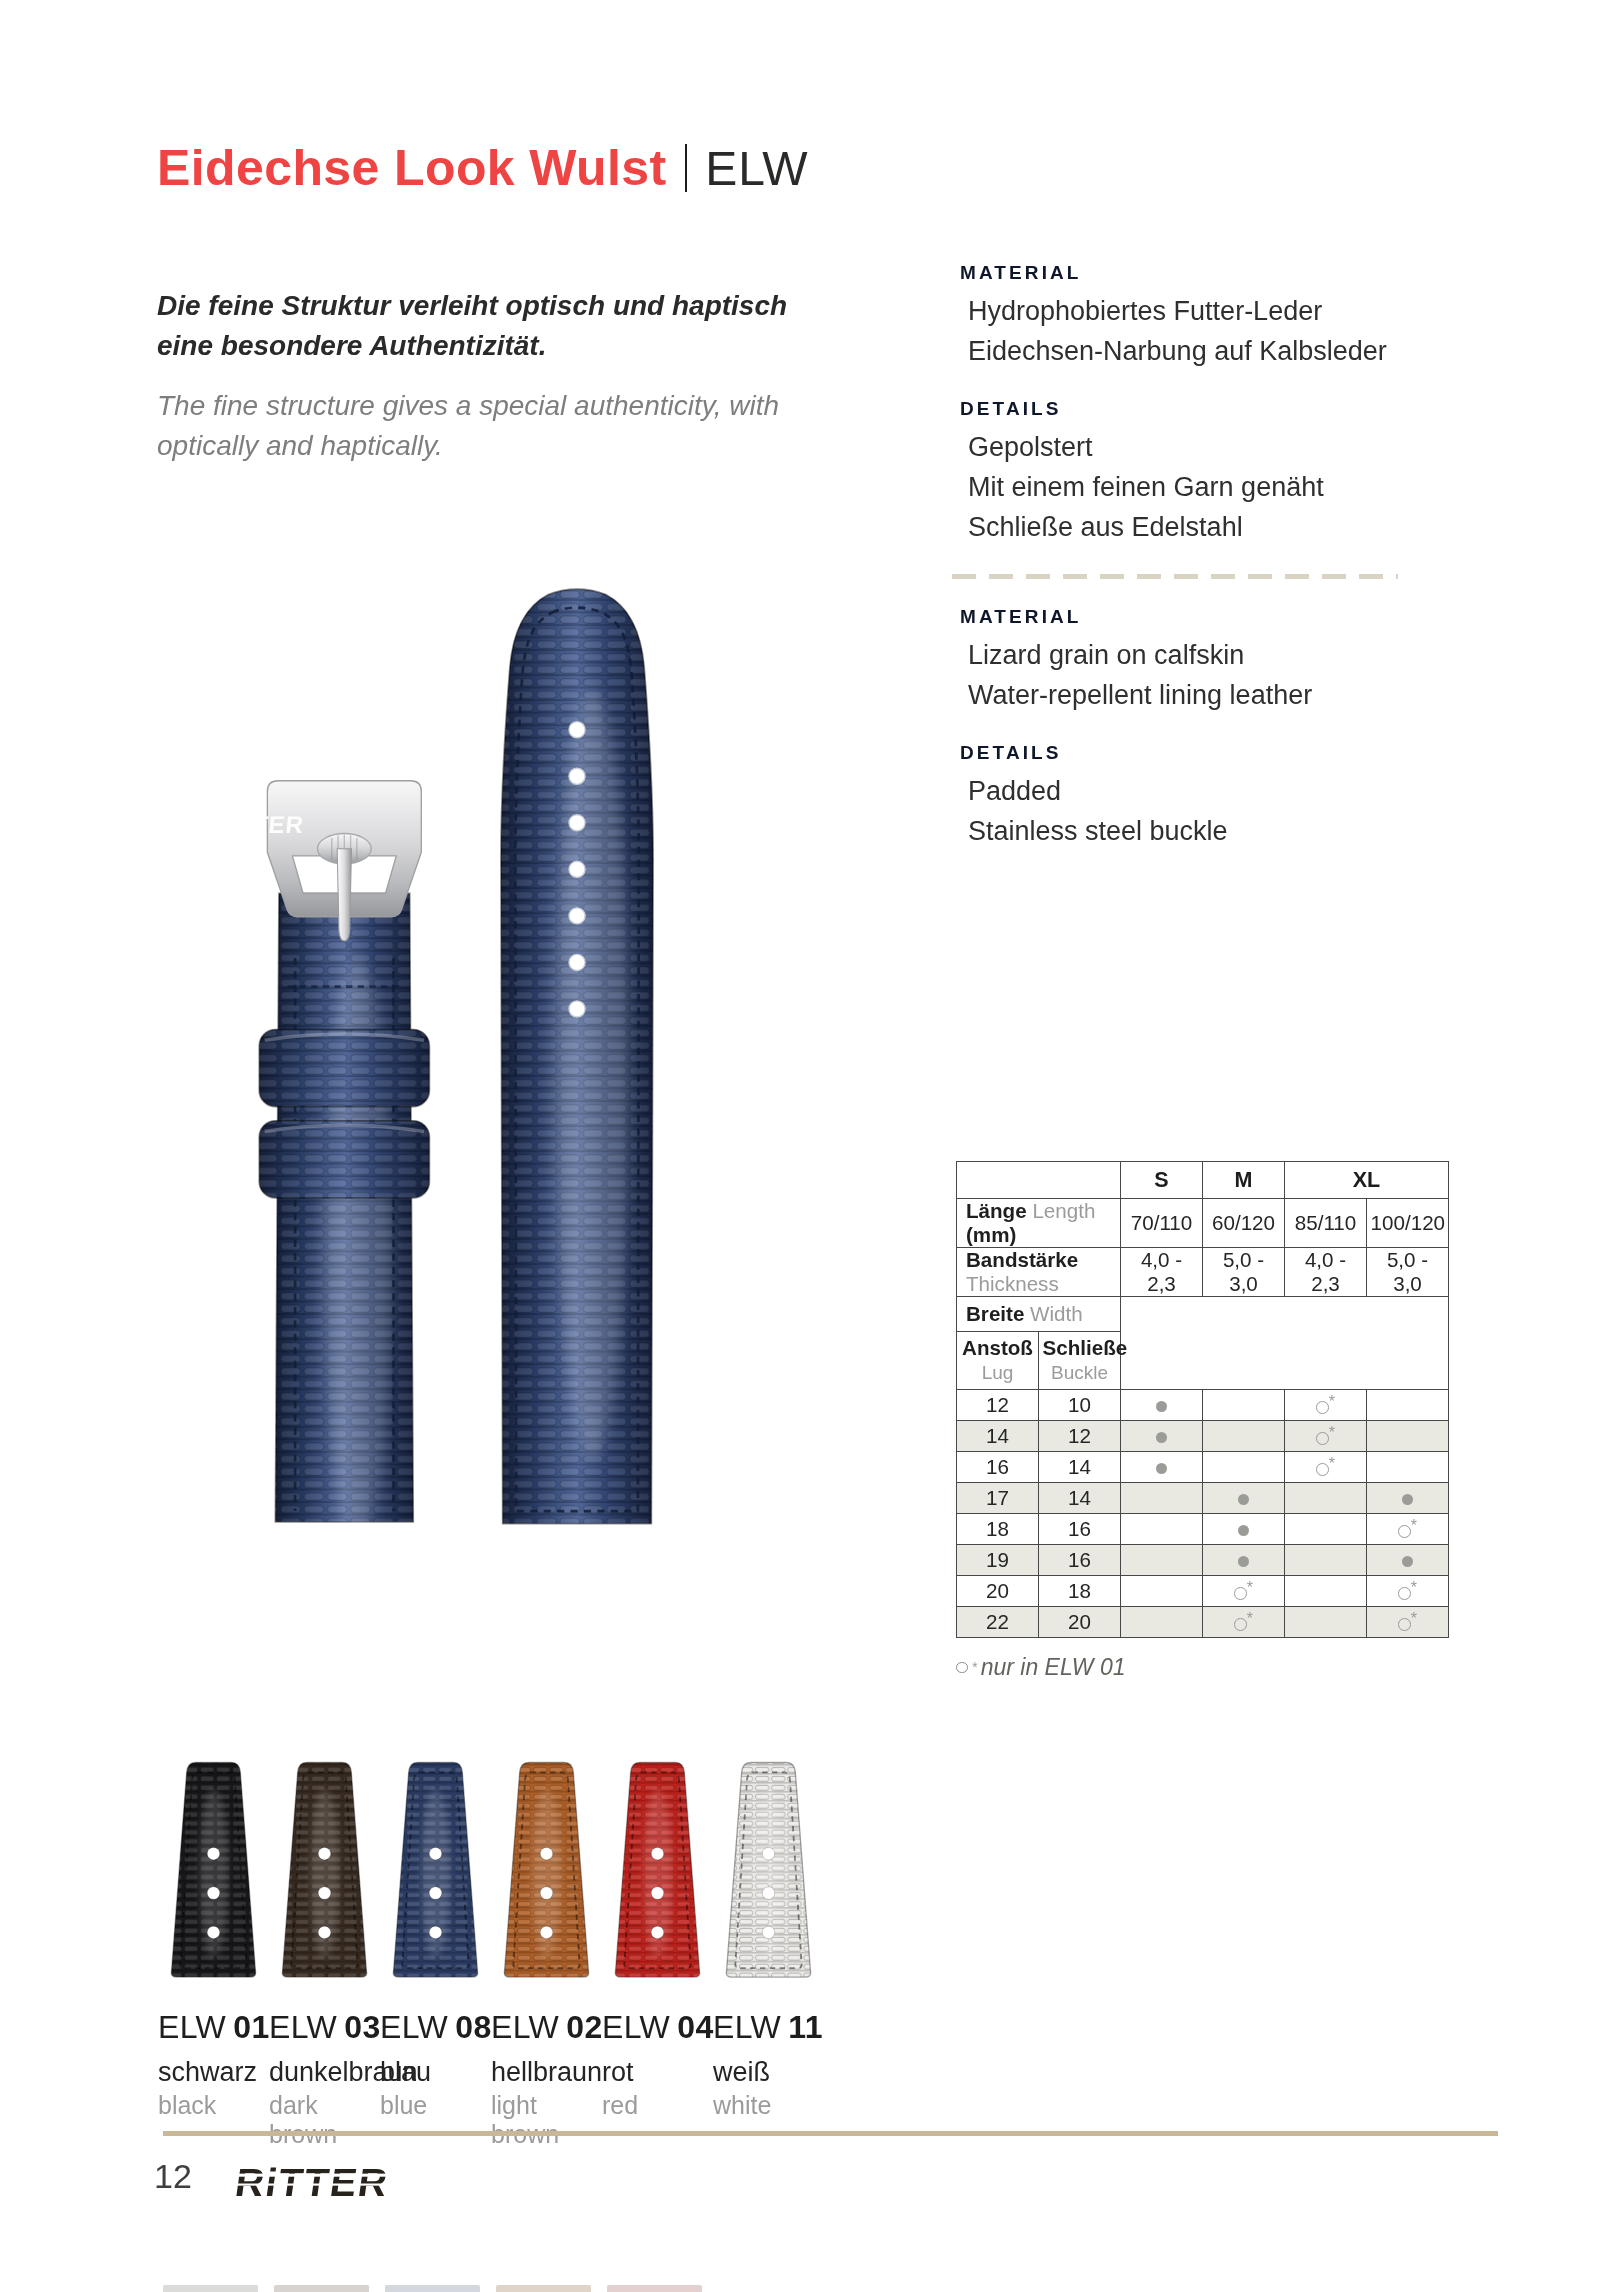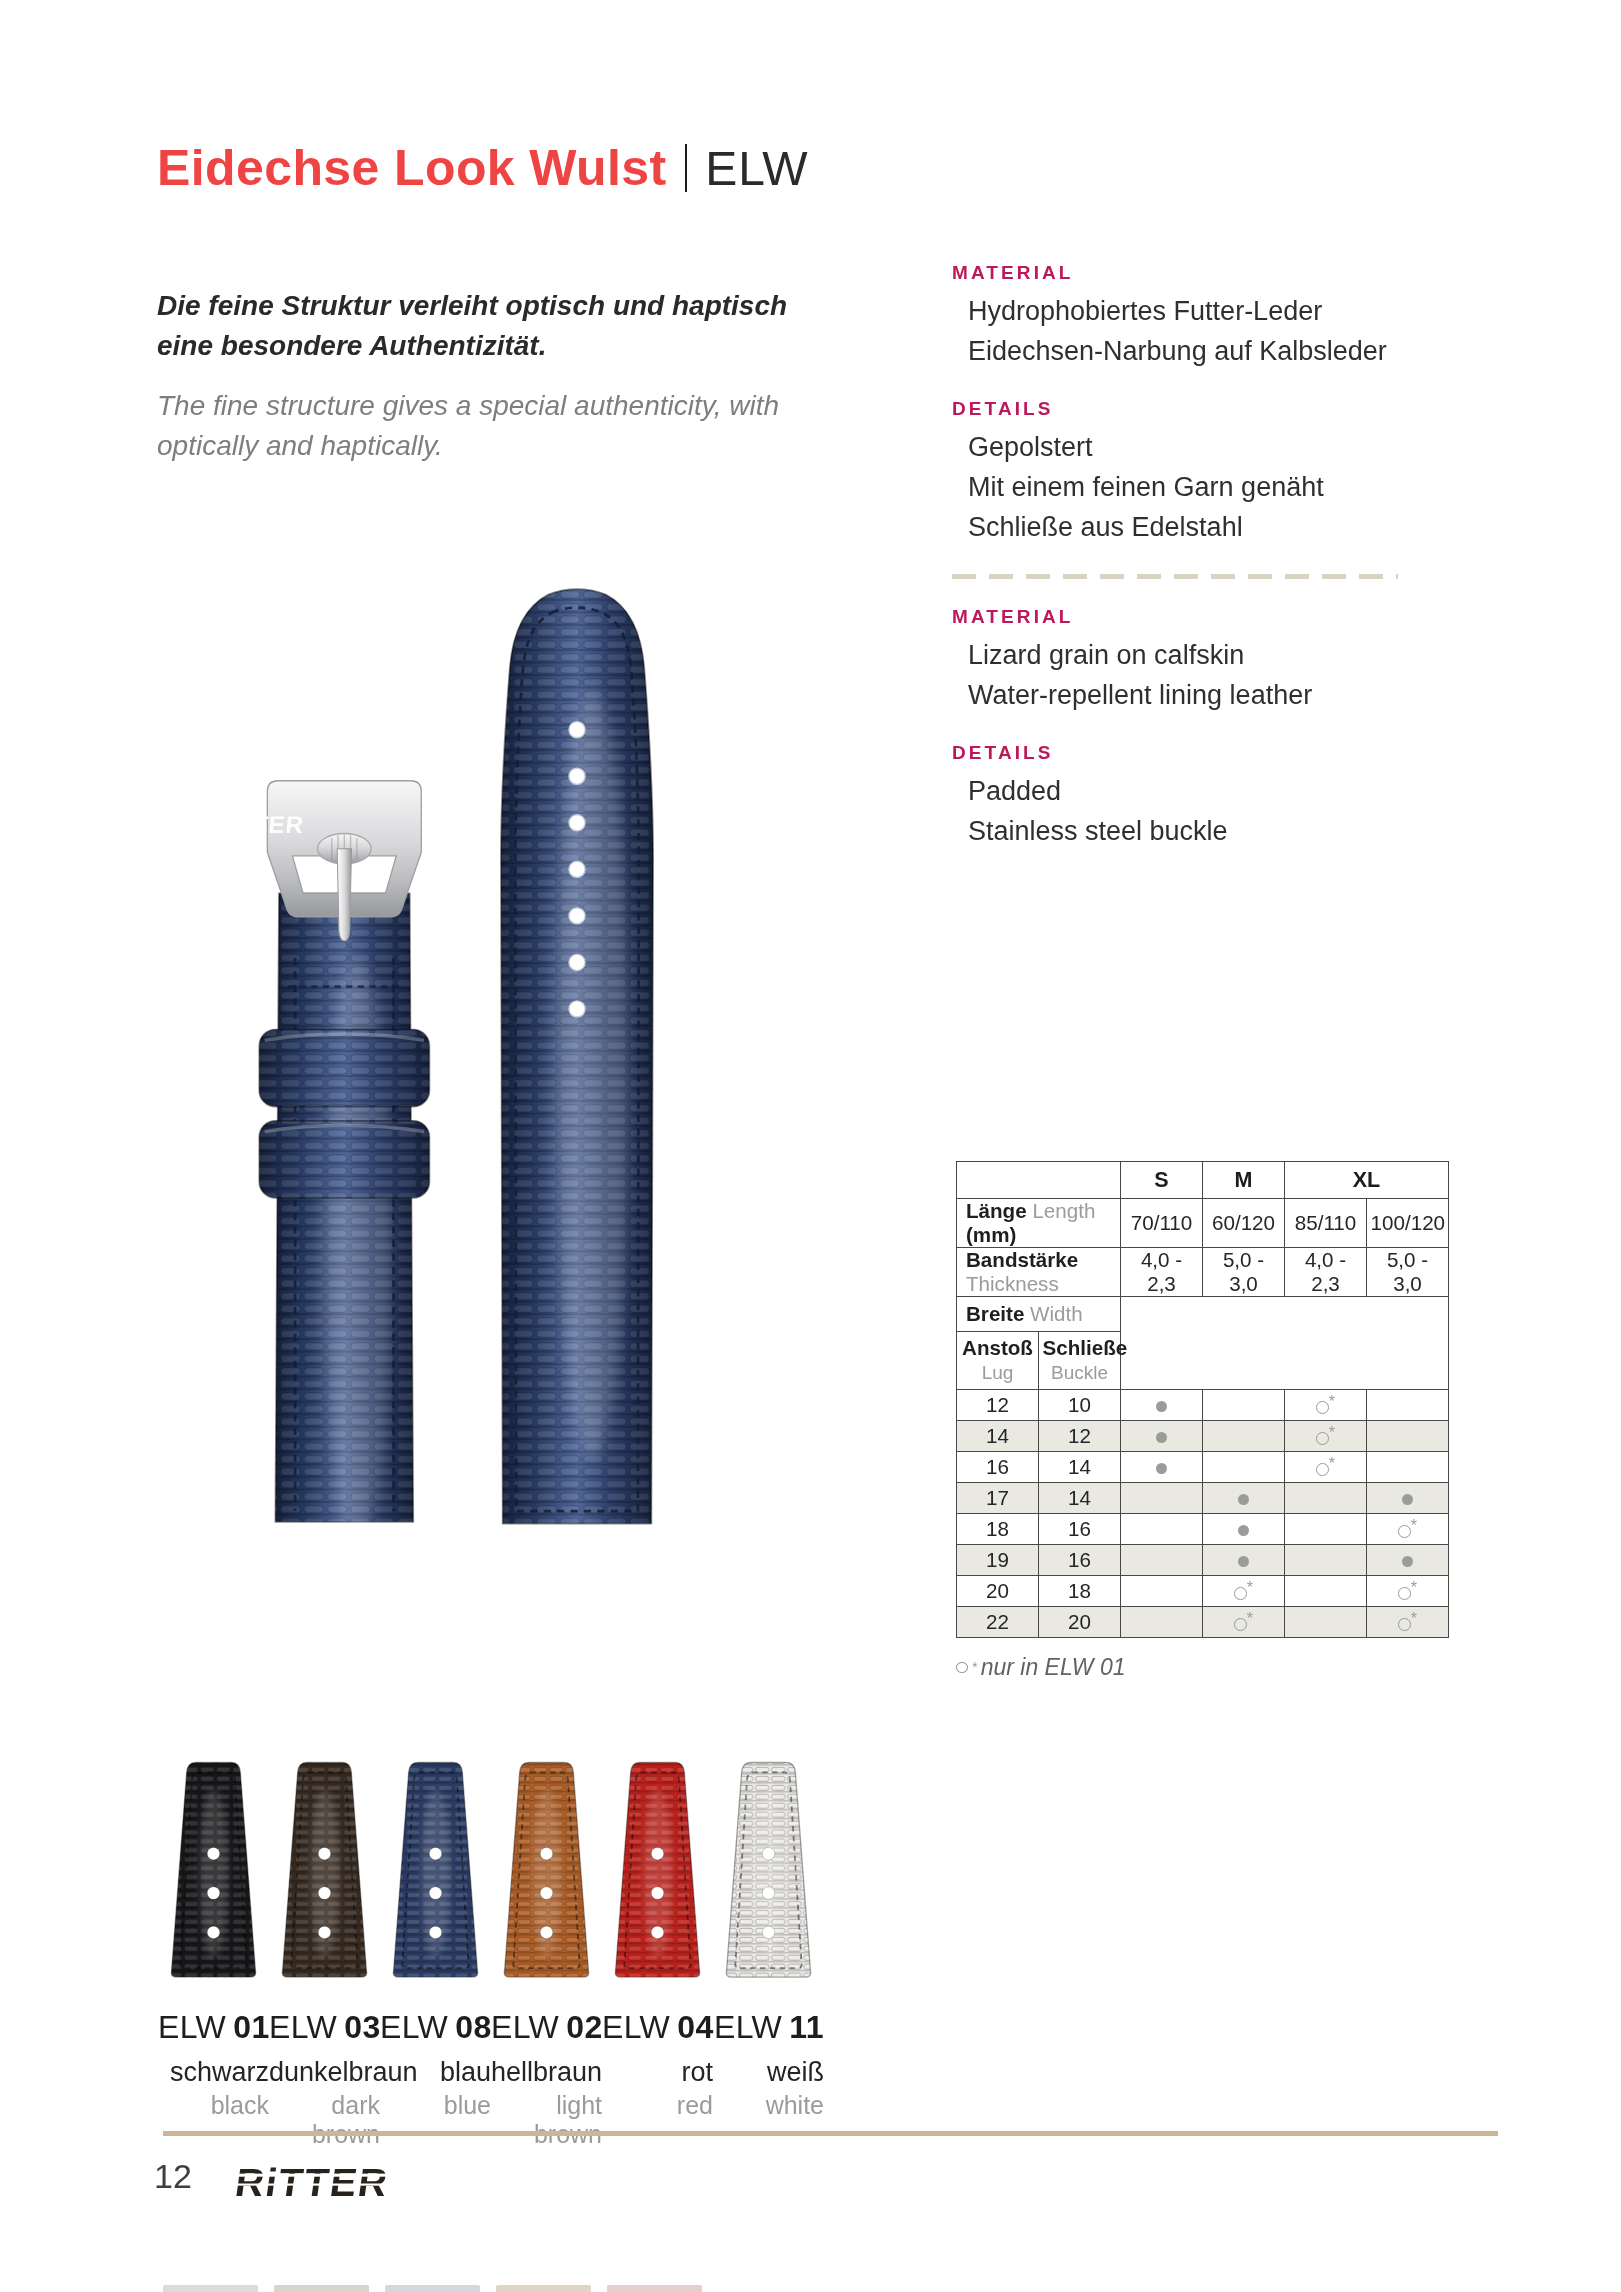--- a/index.html
+++ b/index.html
@@ -12,21 +12,21 @@
   .title-sep{display:inline-block;width:2.7px;height:48px;background:#1c1c1a;margin:0 18px;}
   .title-code{font-size:48px;font-weight:400;color:#2a2a28;letter-spacing:0.9px;}
 
   
   .intro{position:absolute;left:157px;width:645px;font-size:28px;line-height:1.42;font-style:italic;}
   .intro-de{top:258px;font-weight:700;color:#2a2a2a;}
   .intro-en{top:358px;font-weight:400;color:#7e7e7e;}
 
   
   .info-col{position:absolute;left:952px;top:262px;width:502px;}
-  .sec-label{font-size:19px;font-weight:700;letter-spacing:3.1px;color:#be185d;margin:0 0 8px 0;}
+  .sec-label{font-size:19px;font-weight:700;letter-spacing:3.1px;color:#0f172a;margin:0 0 8px 8px;}
   .sec-items{list-style:none;margin:0 0 27px 0;padding:0 0 0 16px;font-size:27px;line-height:1.47;color:#2f2f2f;font-weight:400;}
   .dash-sep{width:446px;height:4.5px;margin:25px 0 27px 0;
     background:repeating-linear-gradient(90deg,var(--dash,#d9d3c4) 0 24px,transparent 24px 37px);}
 
   
   .spec-wrap{position:absolute;left:956px;top:1161px;width:502px;}
   table.spec{border-collapse:collapse;table-layout:fixed;width:493px;}
   table.spec col{width:82px;}
   table.spec td, table.spec th{border:1.8px solid #474747;text-align:center;vertical-align:middle;
     font-size:20.6px;color:#262626;padding:0 3.6px;}
@@ -45,21 +45,21 @@
   .dot{display:inline-block;width:11.6px;height:11.6px;border-radius:50%;background:var(--dot,#9b9b97);vertical-align:middle;}
   .ringwrap{display:inline-block;white-space:nowrap;vertical-align:middle;}
   .ring{display:inline-block;width:10.7px;height:10.7px;border:1.8px solid var(--dot,#9b9b97);border-radius:50%;vertical-align:middle;}
   .star{color:var(--dot,#9b9b97);font-size:16px;vertical-align:top;line-height:1;}
   .footnote{margin-top:16px;font-size:23px;font-style:italic;color:#63635e;display:flex;align-items:center;gap:3.6px;}
   .footnote .ring{width:9.9px;height:9.9px;border-color:#8a8a85;}
   .footnote .star{font-size:14.3px;}
 
   
   .swatch-row{position:absolute;left:158px;top:1757px;display:flex;}
-  .swatch{width:111px;text-align:right;}
+  .swatch{width:111px;text-align:left;}
   .swatch svg{display:block;margin:0 auto;width:93px;height:222px;}
   .sw-label{margin-top:29.6px;font-size:32px;color:#1e1e1e;letter-spacing:0.4px;}
   .sw-code{font-weight:400;}
   .sw-num{font-weight:700;margin-left:7.2px;}
   .sw-de{margin-top:11.6px;font-size:27px;font-weight:400;color:#242424;}
   .sw-en{margin-top:2.7px;font-size:25px;font-weight:400;color:#9b9b9b;}
 
   
   .gold-divider{position:absolute;left:163px;top:2131px;width:1335px;height:4.5px;background:var(--divider,#c9b795);}
   .page-num{position:absolute;left:154px;top:2157px;font-size:34px;font-weight:400;color:#3f3f3f;}

